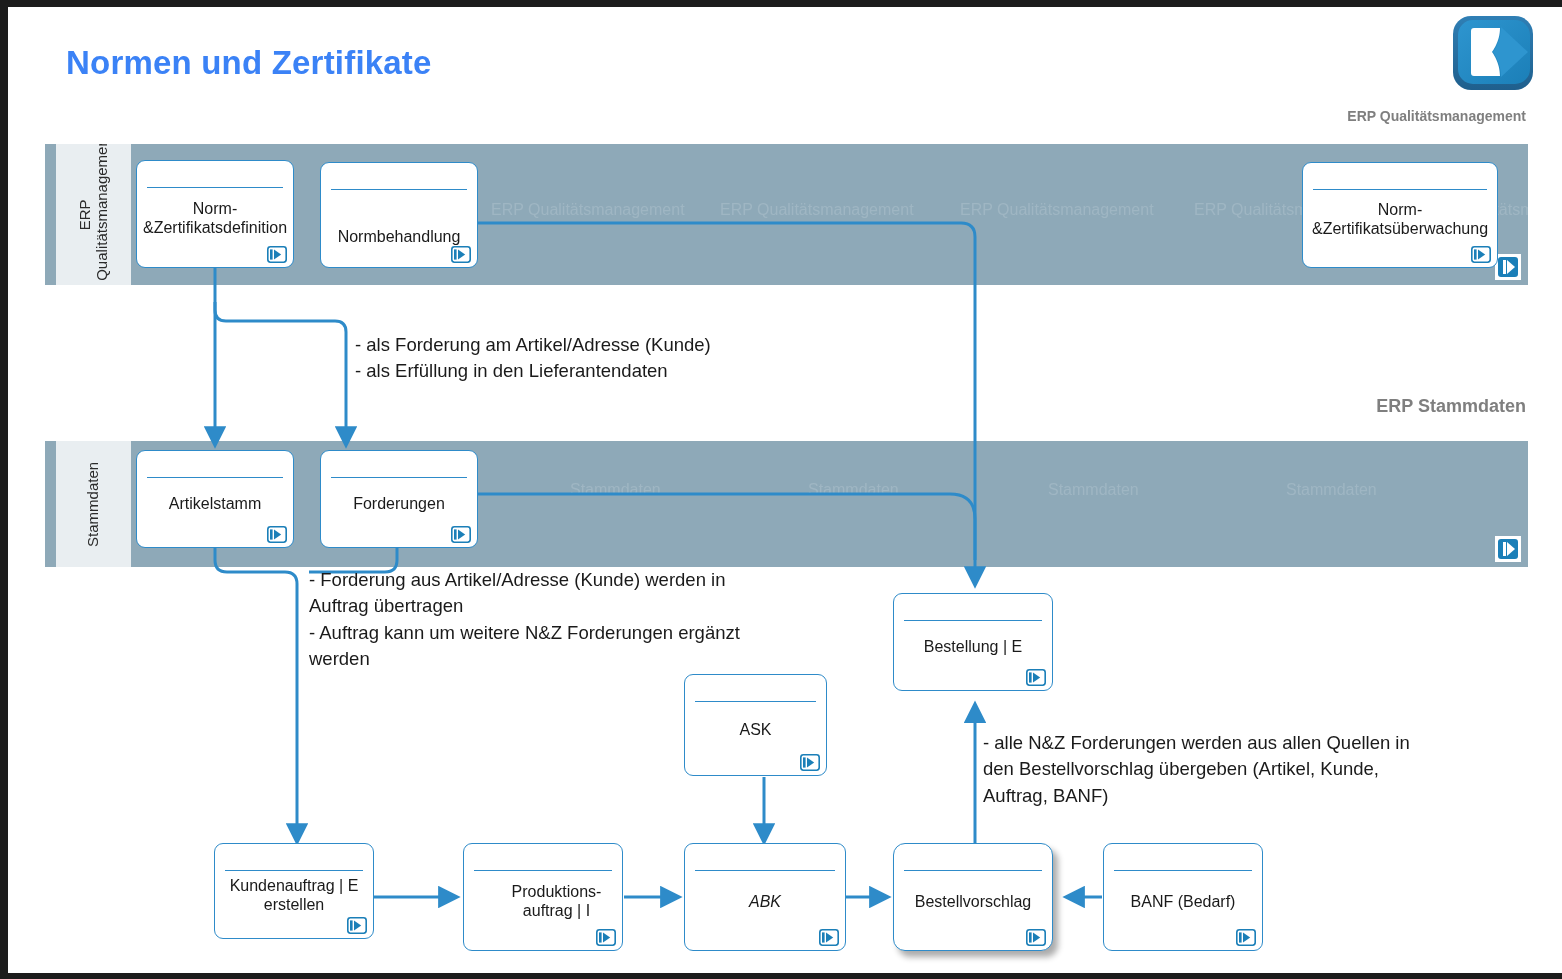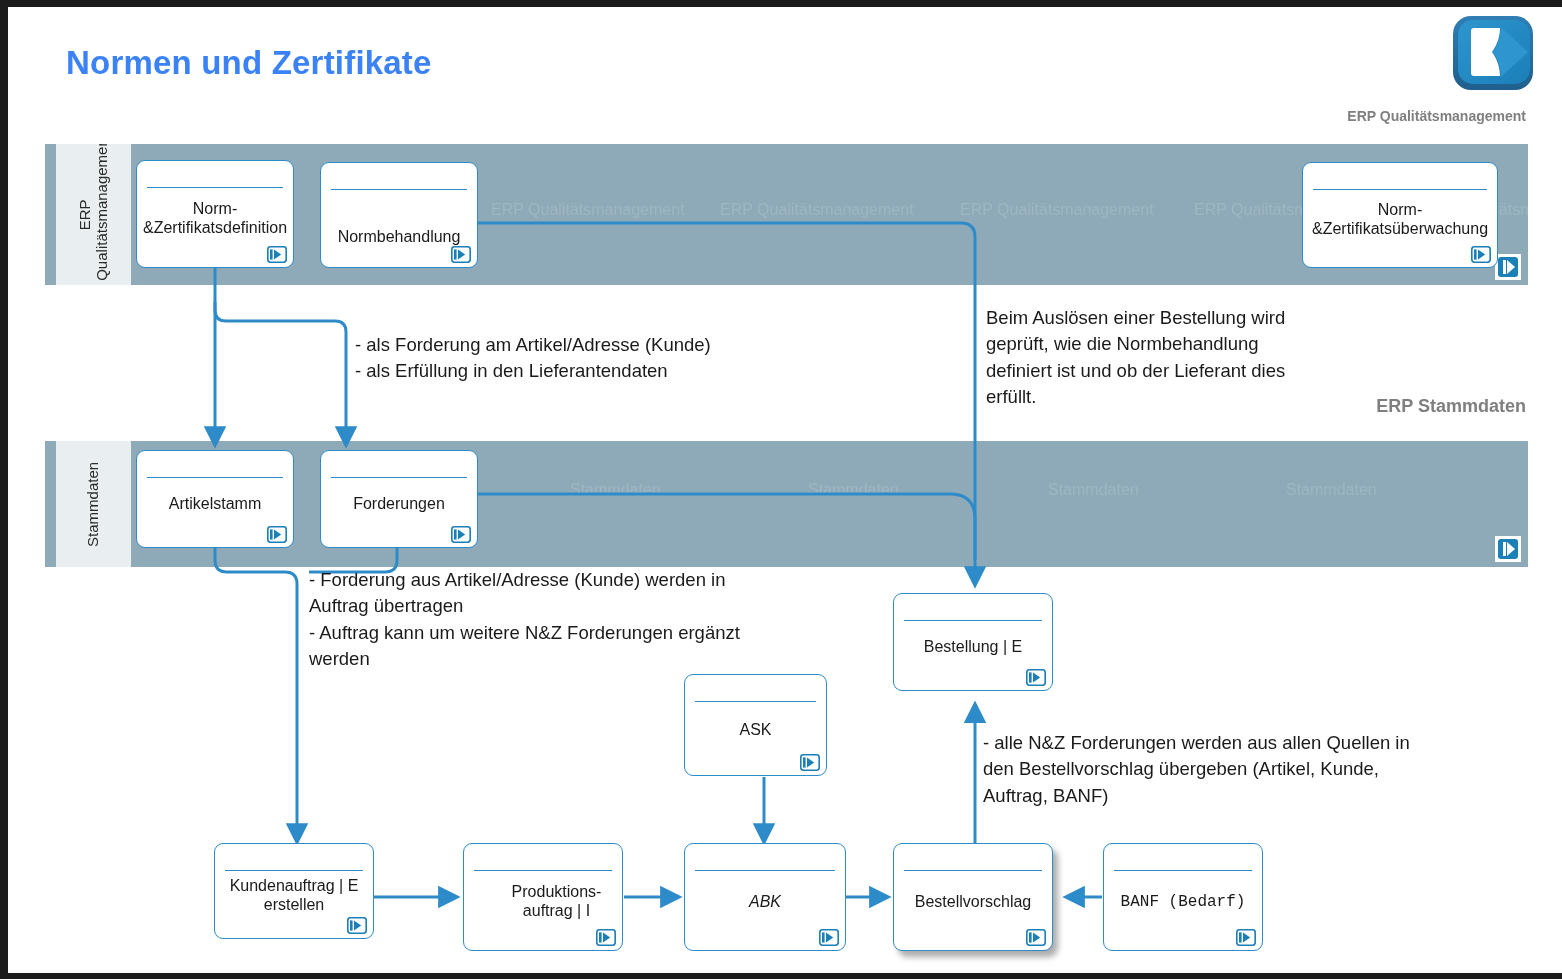--- a/index.html
+++ b/index.html
@@ -317,51 +317,47 @@
     <div class="ptext" style="white-space:pre-line;font-style:italic;">ABK</div>
     <div class="bicon">
       <svg width="20" height="17" viewBox="0 0 20 17">
         <rect x="0.8" y="0.8" width="18.4" height="15.4" rx="2.6" fill="#ffffff" stroke="#1b7fb8" stroke-width="1.6"></rect>
         <rect x="3" y="3.4" width="2.6" height="10.2" fill="#1b7fb8"></rect>
         <path d="M7 3.4 L14.2 8.5 L7 13.6 Z" fill="#1b7fb8"></path>
       </svg>
     </div>
   </div>
 
-  <div class="pbox shadowed" style="left:893px;top:843px;width:160px;height:108px;">
+  <div class="pbox shadowed" style="left:893px;top:843px;width:160px;height:108px;border-radius:12px;">
     <div class="rule"></div>
     <div class="ptext" style="white-space:pre-line;">Bestellvorschlag</div>
     <div class="bicon">
       <svg width="20" height="17" viewBox="0 0 20 17">
         <rect x="0.8" y="0.8" width="18.4" height="15.4" rx="2.6" fill="#ffffff" stroke="#1b7fb8" stroke-width="1.6"></rect>
         <rect x="3" y="3.4" width="2.6" height="10.2" fill="#1b7fb8"></rect>
         <path d="M7 3.4 L14.2 8.5 L7 13.6 Z" fill="#1b7fb8"></path>
       </svg>
     </div>
   </div>
 
   <div class="pbox" style="left:1103px;top:843px;width:160px;height:108px;">
     <div class="rule"></div>
-    <div class="ptext" style="white-space:pre-line;font-family:Liberation Mono, monospace;">BANF (Bedarf)</div>
+    <div class="ptext" style="white-space:pre-line;">BANF (Bedarf)</div>
     <div class="bicon">
       <svg width="20" height="17" viewBox="0 0 20 17">
         <rect x="0.8" y="0.8" width="18.4" height="15.4" rx="2.6" fill="#ffffff" stroke="#1b7fb8" stroke-width="1.6"></rect>
         <rect x="3" y="3.4" width="2.6" height="10.2" fill="#1b7fb8"></rect>
         <path d="M7 3.4 L14.2 8.5 L7 13.6 Z" fill="#1b7fb8"></path>
       </svg>
     </div>
   </div>
 
   <div class="anno" style="left:355px;top:332px;width:610px;">- als Forderung am Artikel/Adresse (Kunde)
 - als Erfüllung in den Lieferantendaten</div>
 
-  <div class="anno" style="left:986px;top:305px;width:370px;">Beim Auslösen einer Bestellung wird
-geprüft, wie die Normbehandlung
-definiert ist und ob der Lieferant dies
-erfüllt.</div>
 
   <div class="anno" style="left:309px;top:567px;width:560px;">- Forderung aus Artikel/Adresse (Kunde) werden in
 Auftrag übertragen
 - Auftrag kann um weitere N&amp;Z Forderungen ergänzt
 werden</div>
 
   <div class="anno" style="left:983px;top:730px;width:500px;">- alle N&amp;Z Forderungen werden aus allen Quellen in
 den Bestellvorschlag übergeben (Artikel, Kunde,
 Auftrag, BANF)</div>
 

